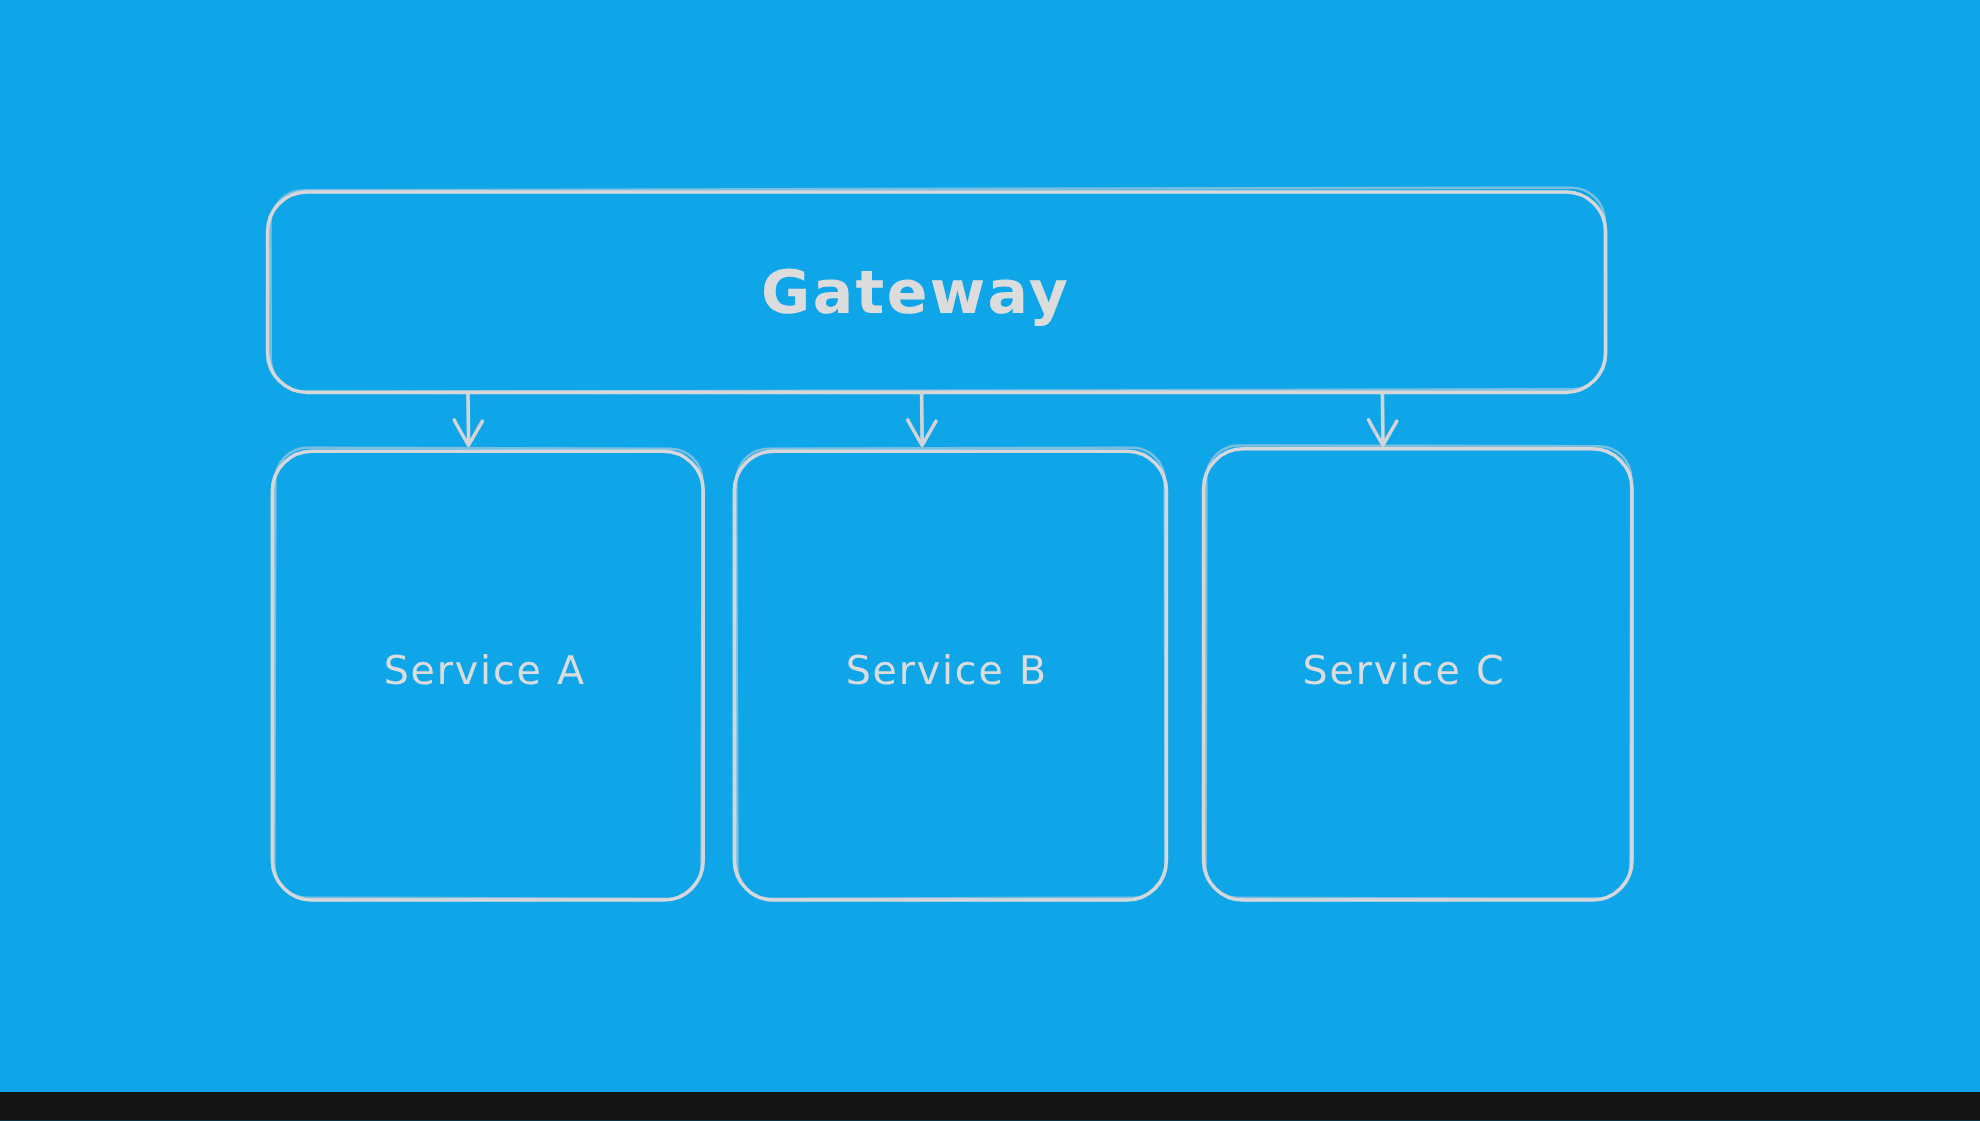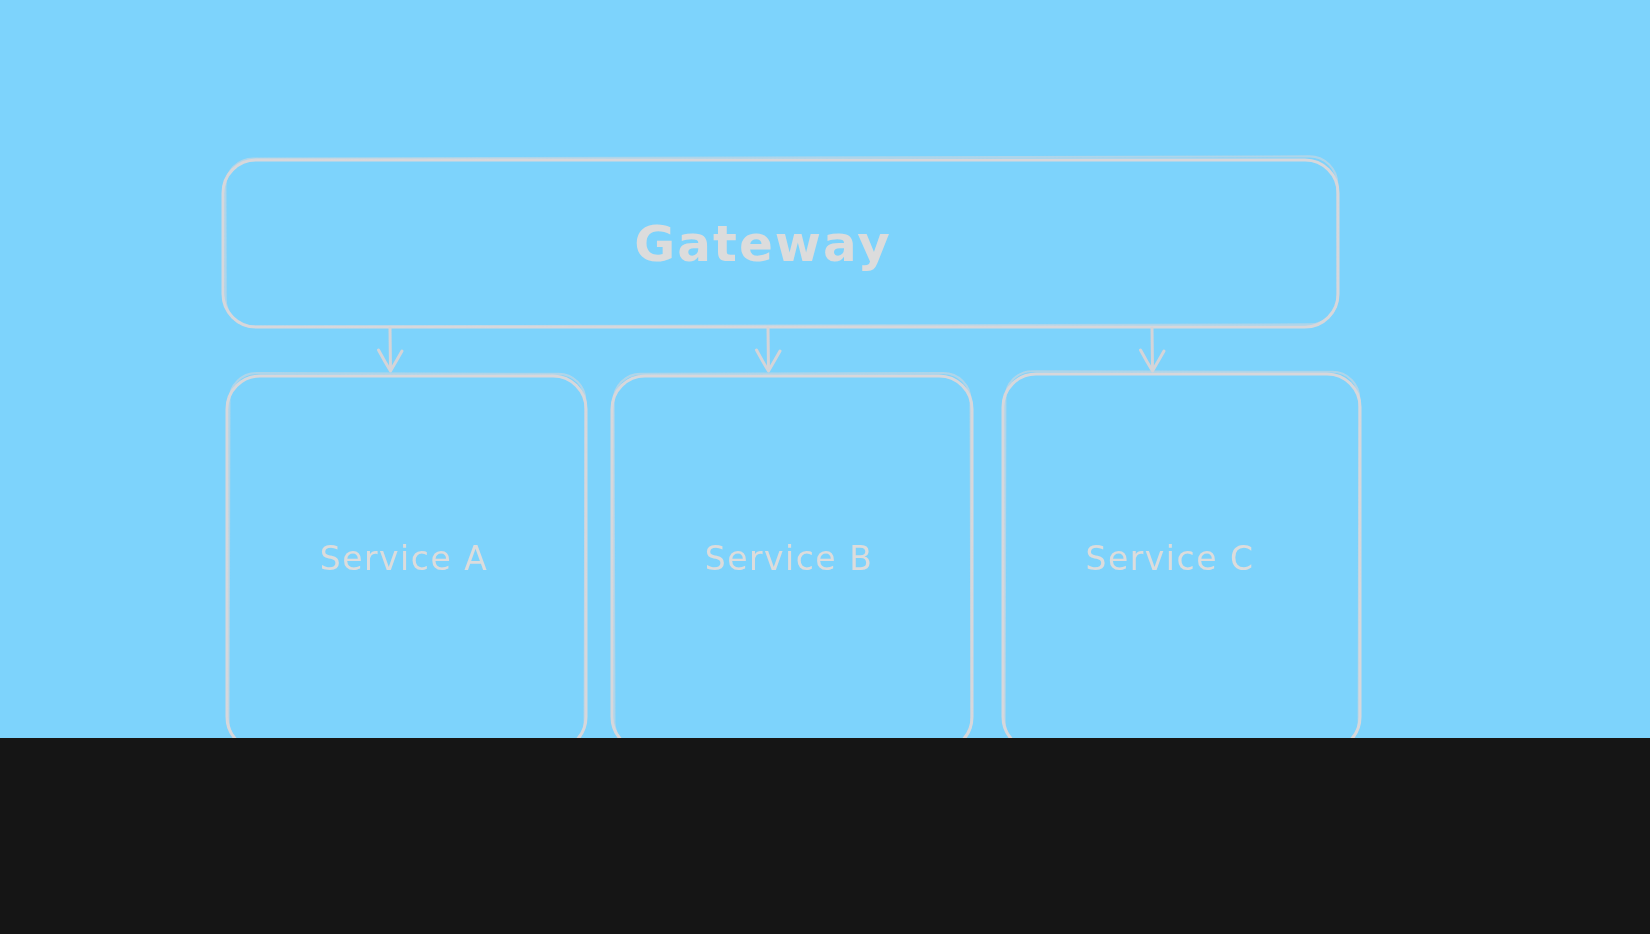--- a/index.html
+++ b/index.html
@@ -3,22 +3,22 @@
 <meta charset="utf-8">
 <style>
   html, body {
     margin: 0;
     padding: 0;
     background: #151515;
   }
   .canvas {
     position: relative;
     width: 1650px;
-    height: 738px;
-    background: #7dd3fc;
+    height: 910px;
+    background: #0ea5e9;
     overflow: hidden;
     font-family: "DejaVu Sans", sans-serif;
   }
   svg { display: block; }
 
   
   .sketch {
     fill: none;
     stroke: #d7d7db;
     stroke-width: 3;

